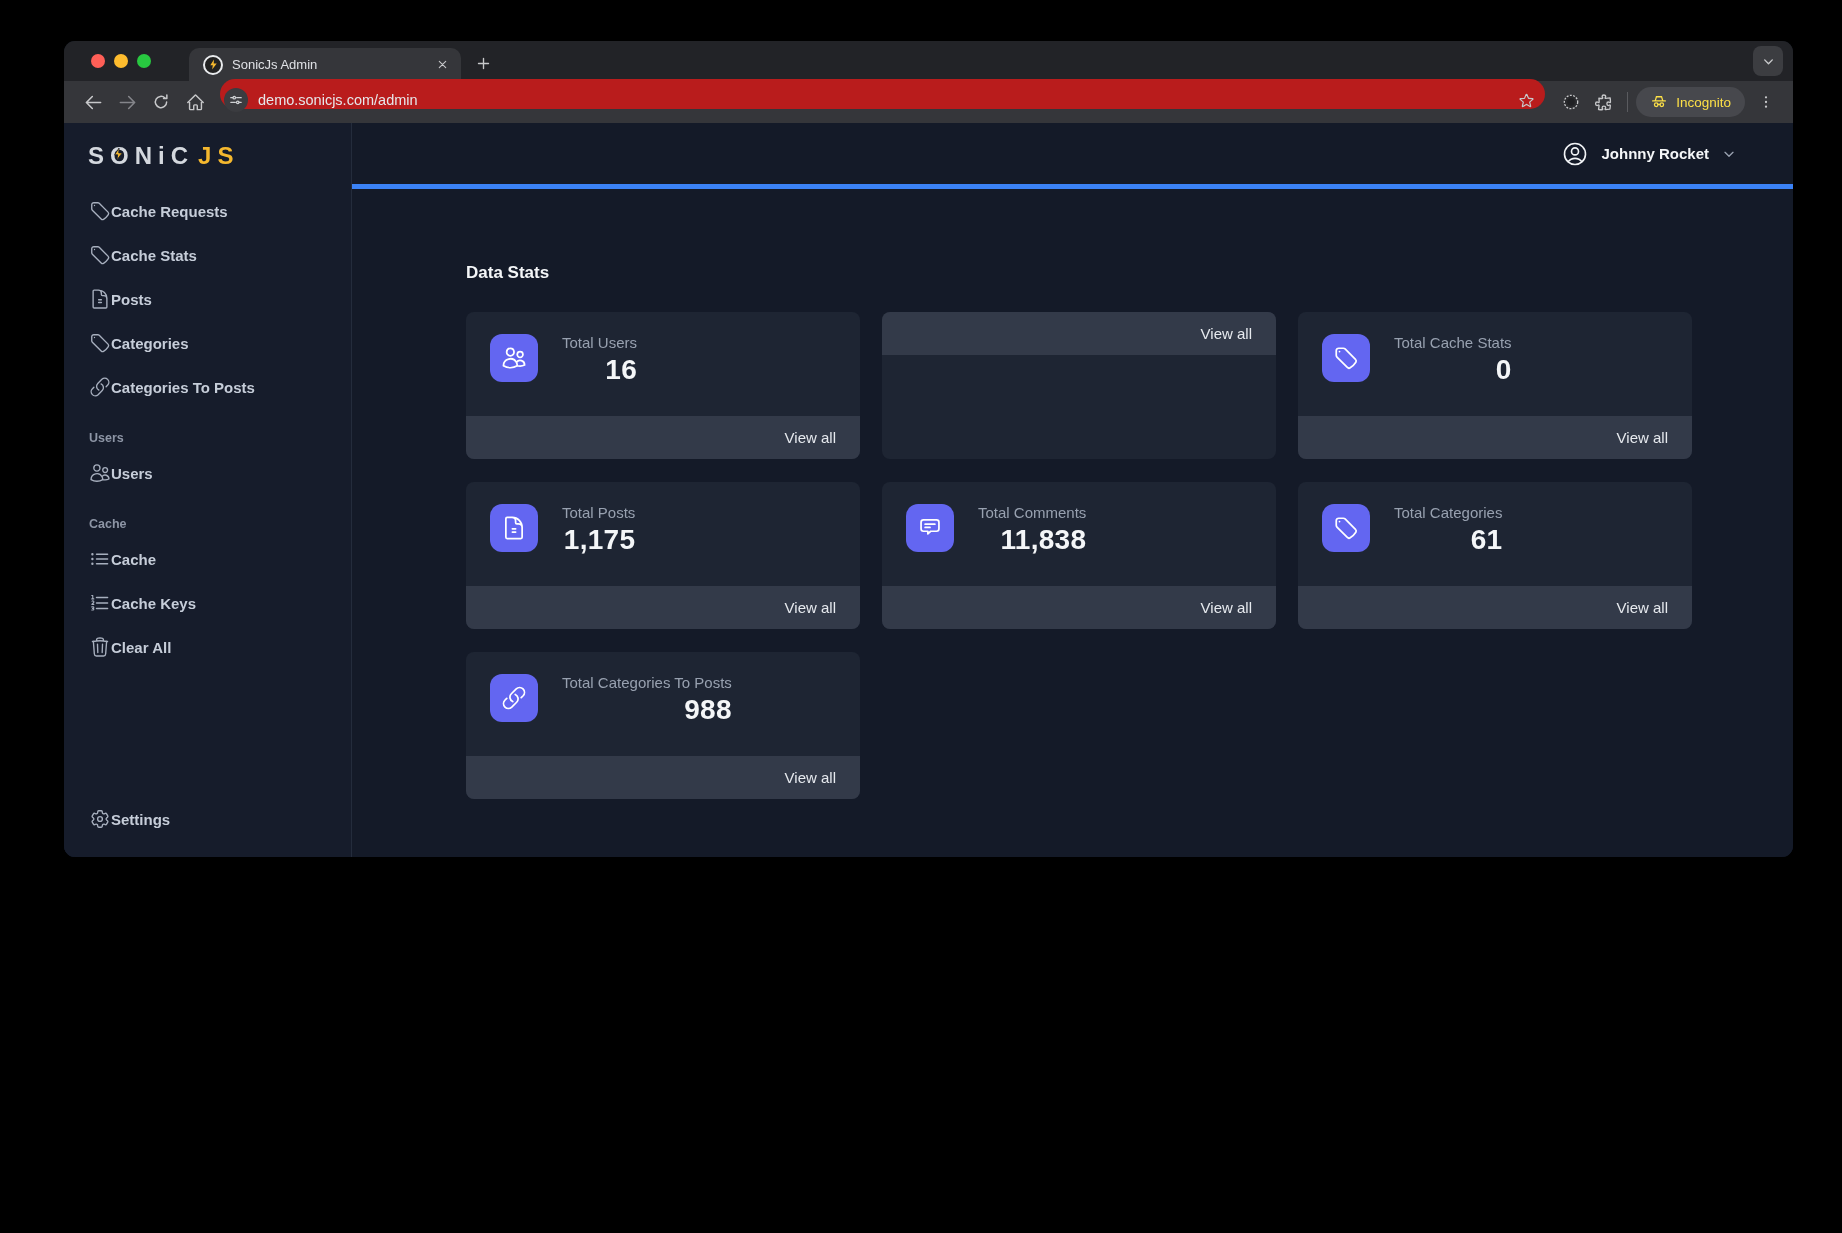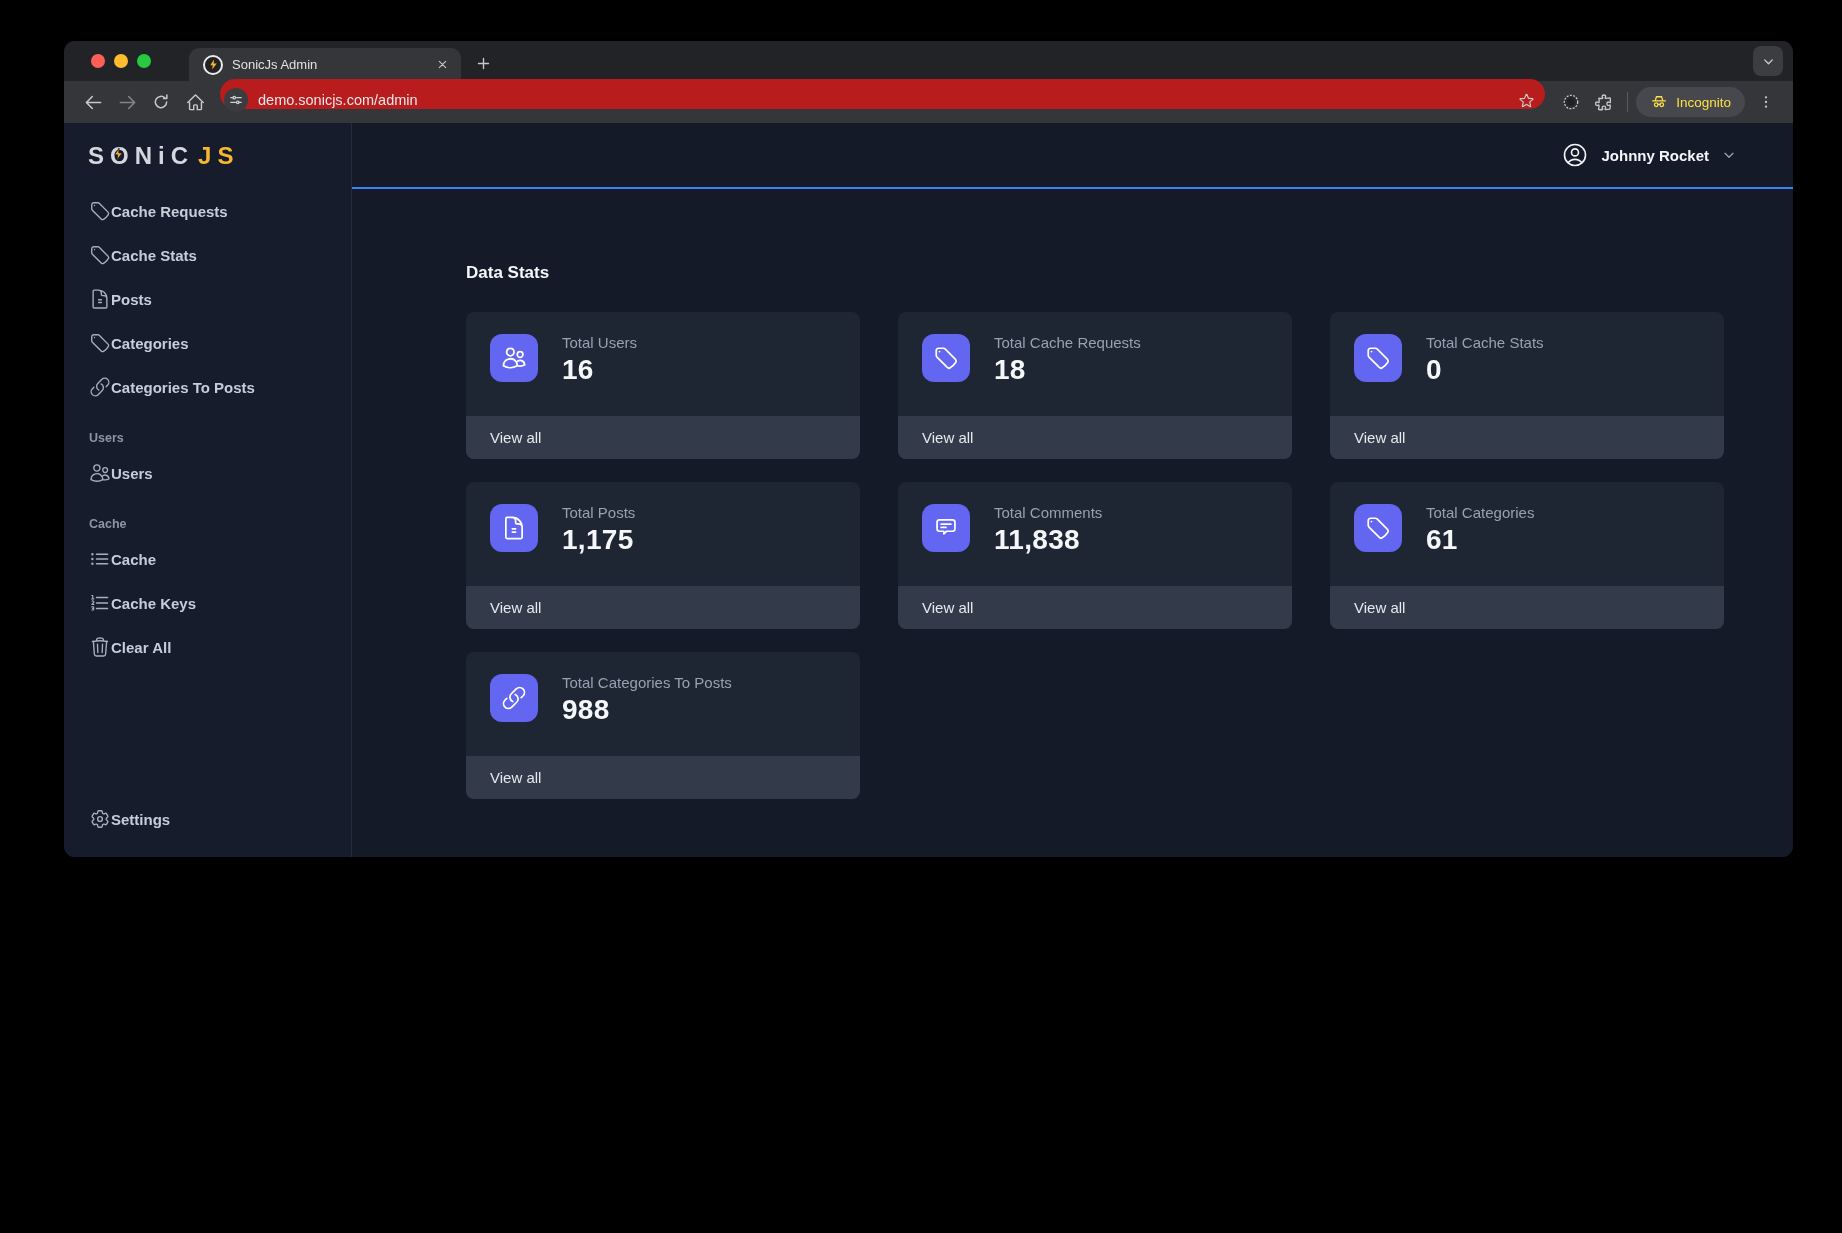--- a/index.html
+++ b/index.html
@@ -57,31 +57,31 @@
   .logo .amber { color:#f5b82e; margin-left:4px; }
 
   .section-label { color:#8d95a5; font-size:12.5px; font-weight:700; padding:22px 0 6px 25px; }
   .nav-item { height:44px; display:flex; align-items:center; padding-left:25px; gap:0; cursor:pointer; }
   .nav-item .ni-icon { width:22px; height:22px; color:#a7afbe; display:flex; align-items:center; justify-content:center; flex-shrink:0; }
   .nav-item .ni-label { color:#c6cdd9; font-size:15px; font-weight:600; }
   .sidebar-spacer { flex:1; }
   .settings-item { margin-bottom:16px; }
 
   .main { flex:1; display:flex; flex-direction:column; min-width:0; }
-  .main-header { height:66px; border-bottom:2px solid #3b82f6; display:flex; align-items:center;
+  .main-header { height:66px; border-bottom:5px solid #3b82f6; display:flex; align-items:center;
     justify-content:flex-end; padding-right:56px; flex-shrink:0; }
   .user-menu { display:flex; align-items:center; gap:12px; cursor:pointer; }
   .user-menu .avatar { width:28px; height:28px; color:#f0f2f5; }
   .user-name { color:#f4f6f8; font-size:15px; font-weight:700; }
   .user-chev { color:#9aa2b1; }
 
   .content { flex:1; padding:74px 0 0 114px; overflow:hidden; }
   .page-title { color:#f4f6f8; font-size:17px; font-weight:700; margin-bottom:29px; }
 
-  .cards { display:grid; grid-template-columns:repeat(3, 394px); gap:23px 38px; }
+  .cards { display:grid; grid-template-columns:repeat(3, 394px); gap:23px 22px;text-align:right; }
   .card { border-radius:8px; overflow:hidden; background:#1e2533; display:flex; flex-direction:column; }
   .card-body { padding:22px 24px; display:flex; align-items:flex-start; min-height:104px; }
   .card-icon { width:48px; height:48px; border-radius:12px; background:#6366f1; color:#fff;
     display:flex; align-items:center; justify-content:center; flex-shrink:0; }
   .card-meta { margin-left:24px; min-width:0; }
   .card-label { color:#98a1b0; font-size:15px; font-weight:500; white-space:nowrap; }
   .card-value { color:#f4f6f8; font-size:28px; font-weight:700; margin-top:3px; letter-spacing:.3px; }
   .card-footer { background:#333a49; padding:13px 24px; color:#e6e9ee; font-size:15px; font-weight:400; cursor:pointer; }
 
   svg { display:block; }
@@ -333,90 +333,78 @@
                 </span>
               <div class="card-meta">
                 <div class="card-label">Total Users</div>
                 <div class="card-value">16</div>
               </div>
             </div>
             <div class="card-footer">View all</div>
           </div>
 
           <div class="card">
+            <div class="card-footer">View all</div>
+          </div>
+
+          <div class="card">
             <div class="card-body">
               <span class="card-icon">
                   <svg width="26" height="26" viewBox="0 0 24 24" fill="none" stroke="currentColor" stroke-width="1.6" stroke-linecap="round" stroke-linejoin="round">
                     <path d="M9.57 3H5.25A2.25 2.25 0 0 0 3 5.25v4.32c0 .6.24 1.17.66 1.59l9.58 9.58c.7.7 1.78.87 2.6.33a18.1 18.1 0 0 0 5.23-5.22c.54-.83.37-1.91-.33-2.61L11.16 3.66A2.25 2.25 0 0 0 9.57 3Z"></path>
                     <path d="M6 6h.008v.008H6V6Z"></path>
                   </svg>
                 </span>
               <div class="card-meta">
-                <div class="card-label">Total Cache Requests</div>
-                <div class="card-value">18</div>
+                <div class="card-label">Total Cache Stats</div>
+                <div class="card-value">0</div>
+              </div>
+            </div>
+            <div class="card-footer">View all</div>
+          </div>
+
+          <div class="card">
+            <div class="card-body">
+              <span class="card-icon">
+                  <svg width="26" height="26" viewBox="0 0 24 24" fill="none" stroke="currentColor" stroke-width="1.6" stroke-linecap="round" stroke-linejoin="round">
+                    <path d="M19.5 14.25v-2.625a3.375 3.375 0 0 0-3.375-3.375h-1.5A1.125 1.125 0 0 1 13.5 7.125v-1.5a3.375 3.375 0 0 0-3.375-3.375H8.25m2.25 10.5h3m-3 3h3M10.5 2.25H5.625c-.621 0-1.125.504-1.125 1.125v17.25c0 .621.504 1.125 1.125 1.125h12.75c.621 0 1.125-.504 1.125-1.125V11.25a9 9 0 0 0-9-9Z"></path>
+                  </svg>
+                </span>
+              <div class="card-meta">
+                <div class="card-label">Total Posts</div>
+                <div class="card-value">1,175</div>
+              </div>
+            </div>
+            <div class="card-footer">View all</div>
+          </div>
+
+          <div class="card">
+            <div class="card-body">
+              <span class="card-icon">
+                  <svg width="26" height="26" viewBox="0 0 24 24" fill="none" stroke="currentColor" stroke-width="1.6" stroke-linecap="round" stroke-linejoin="round">
+                    <path d="M7.5 8.5h9m-9 3h4.5M3.75 6.75A2.25 2.25 0 0 1 6 4.5h12a2.25 2.25 0 0 1 2.25 2.25v6A2.25 2.25 0 0 1 18 15h-5.4L10 17.4V15H6a2.25 2.25 0 0 1-2.25-2.25v-6Z"></path>
+                  </svg>
+                </span>
+              <div class="card-meta">
+                <div class="card-label">Total Comments</div>
+                <div class="card-value">11,838</div>
               </div>
             </div>
             <div class="card-footer">View all</div>
           </div>
 
           <div class="card">
             <div class="card-body">
               <span class="card-icon">
                   <svg width="26" height="26" viewBox="0 0 24 24" fill="none" stroke="currentColor" stroke-width="1.6" stroke-linecap="round" stroke-linejoin="round">
                     <path d="M9.57 3H5.25A2.25 2.25 0 0 0 3 5.25v4.32c0 .6.24 1.17.66 1.59l9.58 9.58c.7.7 1.78.87 2.6.33a18.1 18.1 0 0 0 5.23-5.22c.54-.83.37-1.91-.33-2.61L11.16 3.66A2.25 2.25 0 0 0 9.57 3Z"></path>
                     <path d="M6 6h.008v.008H6V6Z"></path>
                   </svg>
                 </span>
               <div class="card-meta">
-                <div class="card-label">Total Cache Stats</div>
-                <div class="card-value">0</div>
-              </div>
-            </div>
-            <div class="card-footer">View all</div>
-          </div>
-
-          <div class="card">
-            <div class="card-body">
-              <span class="card-icon">
-                  <svg width="26" height="26" viewBox="0 0 24 24" fill="none" stroke="currentColor" stroke-width="1.6" stroke-linecap="round" stroke-linejoin="round">
-                    <path d="M19.5 14.25v-2.625a3.375 3.375 0 0 0-3.375-3.375h-1.5A1.125 1.125 0 0 1 13.5 7.125v-1.5a3.375 3.375 0 0 0-3.375-3.375H8.25m2.25 10.5h3m-3 3h3M10.5 2.25H5.625c-.621 0-1.125.504-1.125 1.125v17.25c0 .621.504 1.125 1.125 1.125h12.75c.621 0 1.125-.504 1.125-1.125V11.25a9 9 0 0 0-9-9Z"></path>
-                  </svg>
-                </span>
-              <div class="card-meta">
-                <div class="card-label">Total Posts</div>
-                <div class="card-value">1,175</div>
-              </div>
-            </div>
-            <div class="card-footer">View all</div>
-          </div>
-
-          <div class="card">
-            <div class="card-body">
-              <span class="card-icon">
-                  <svg width="26" height="26" viewBox="0 0 24 24" fill="none" stroke="currentColor" stroke-width="1.6" stroke-linecap="round" stroke-linejoin="round">
-                    <path d="M7.5 8.5h9m-9 3h4.5M3.75 6.75A2.25 2.25 0 0 1 6 4.5h12a2.25 2.25 0 0 1 2.25 2.25v6A2.25 2.25 0 0 1 18 15h-5.4L10 17.4V15H6a2.25 2.25 0 0 1-2.25-2.25v-6Z"></path>
-                  </svg>
-                </span>
-              <div class="card-meta">
-                <div class="card-label">Total Comments</div>
-                <div class="card-value">11,838</div>
-              </div>
-            </div>
-            <div class="card-footer">View all</div>
-          </div>
-
-          <div class="card">
-            <div class="card-body">
-              <span class="card-icon">
-                  <svg width="26" height="26" viewBox="0 0 24 24" fill="none" stroke="currentColor" stroke-width="1.6" stroke-linecap="round" stroke-linejoin="round">
-                    <path d="M9.57 3H5.25A2.25 2.25 0 0 0 3 5.25v4.32c0 .6.24 1.17.66 1.59l9.58 9.58c.7.7 1.78.87 2.6.33a18.1 18.1 0 0 0 5.23-5.22c.54-.83.37-1.91-.33-2.61L11.16 3.66A2.25 2.25 0 0 0 9.57 3Z"></path>
-                    <path d="M6 6h.008v.008H6V6Z"></path>
-                  </svg>
-                </span>
-              <div class="card-meta">
                 <div class="card-label">Total Categories</div>
                 <div class="card-value">61</div>
               </div>
             </div>
             <div class="card-footer">View all</div>
           </div>
 
           <div class="card">
             <div class="card-body">
               <span class="card-icon">

